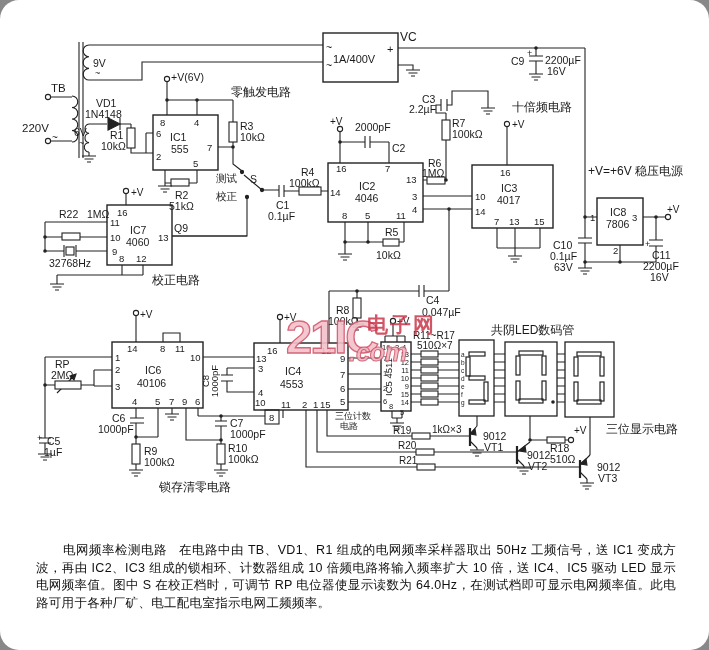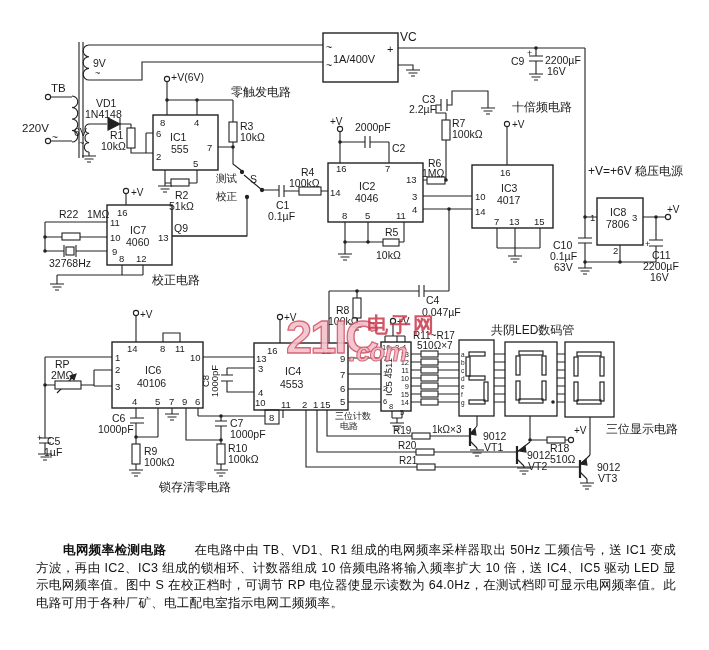--- a/index.html
+++ b/index.html
@@ -1,24 +1,24 @@
 <!DOCTYPE html>
 <html><head>
 <meta charset="utf-8">
 <style>
   html,body{margin:0;padding:0;background:#888;}
   .page{position:relative;width:709px;height:650px;background:#ffffff;margin:0 auto;overflow:hidden;
-        font-family:"Liberation Sans","DejaVu Sans",sans-serif;color:#1b1b1b;}
+        font-family:"Liberation Sans","DejaVu Sans",sans-serif;color:#1b1b1b;border-radius:19px;}
   svg text{font-family:"Liberation Sans","DejaVu Sans",sans-serif;fill:#1b1b1b;}
   .wm-big{font-weight:bold;font-size:47px;letter-spacing:-2px;fill:#f3c2cc;stroke:#d2566a;stroke-width:1.3px;opacity:.9;}
   .wm-cn{font-weight:bold;font-size:21px;letter-spacing:2px;fill:#c9394b;opacity:.85;}
   .wm-com{font-style:italic;font-weight:bold;font-size:25px;fill:#f0b6c3;stroke:#d2566a;stroke-width:1px;opacity:.9;}
   .caption{position:absolute;left:36px;top:542px;width:640px;font-size:12.5px;line-height:17.5px;
            text-align:justify;text-indent:27px;letter-spacing:.3px;color:#111;}
-  .cap-title{font-weight:bold;margin-right:28px;}
+  .cap-title{font-weight:normal;margin-right:12px;}
 </style>
 </head>
 <body>
 
 <div class="page">
   <svg id="schematic" width="709" height="650" viewBox="0 0 709 650">
 
     <g id="static" stroke="#222" stroke-width="1.1" fill="none">
 
       <path d="M79,42 V158 M83,42 V158"></path>

